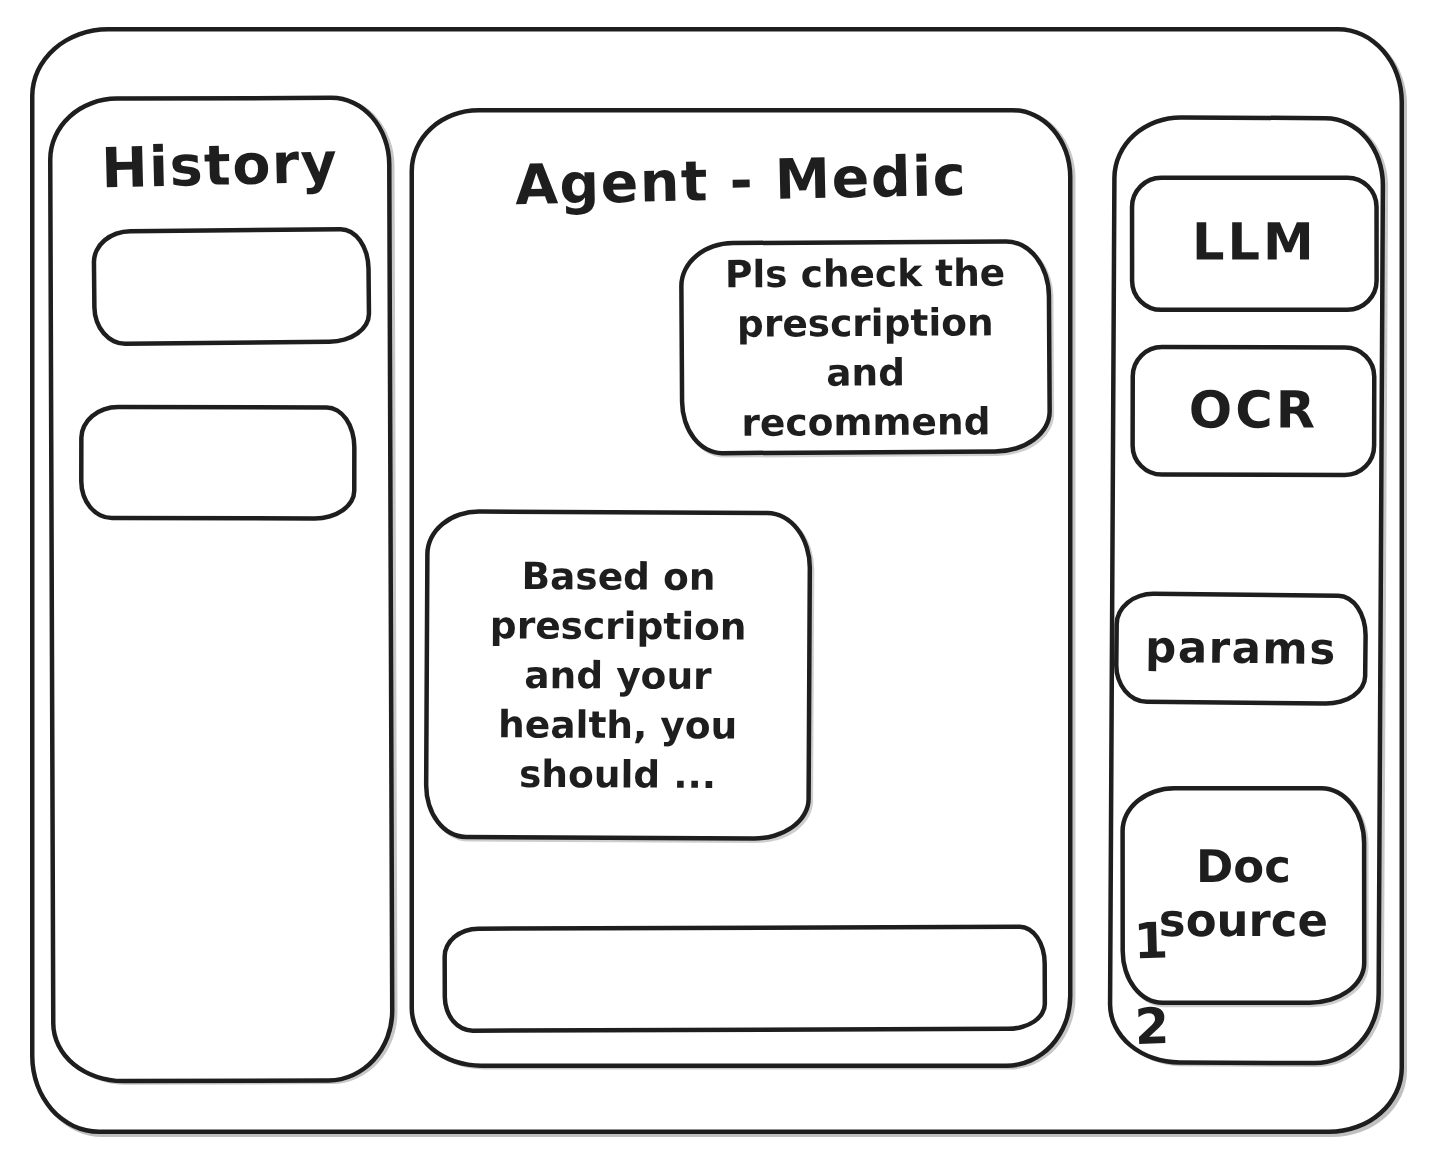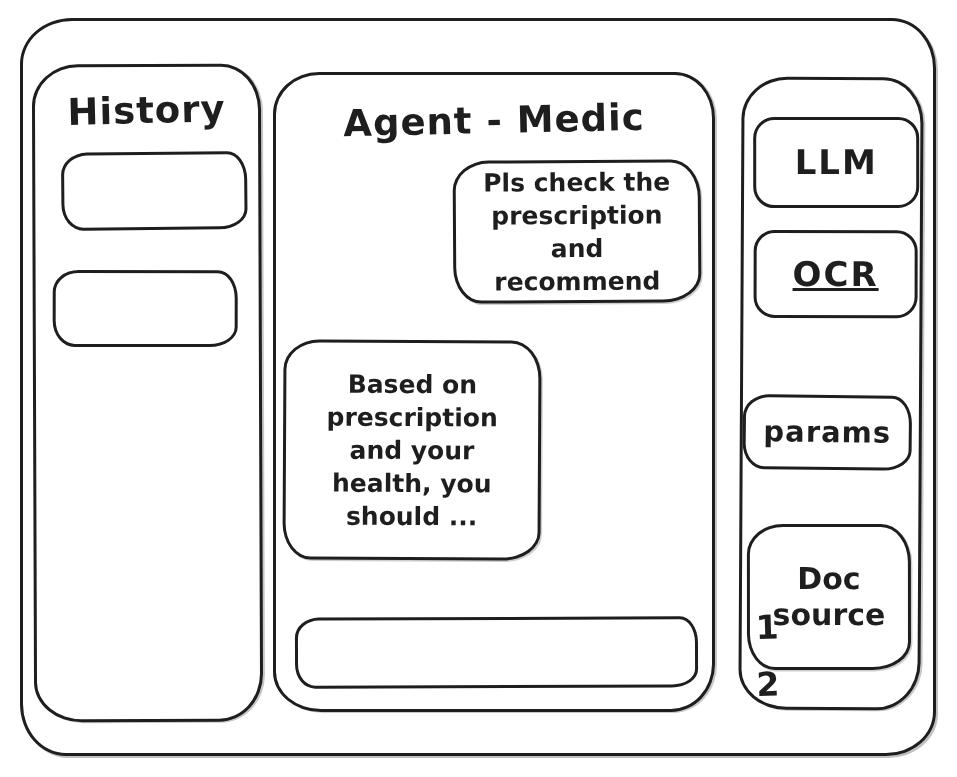--- a/index.html
+++ b/index.html
@@ -122,21 +122,21 @@
       <span>Based on prescription and your health, you should ...</span>
     </div>
 
     <input class="chat-input r-bar tilt-c" style="left: 19px; top: 542px; width: 403px; height: 71px;" value="">
   </div>
 
   <div class="sk r-panel tilt-b" style="left:740px; top:77px; width:182px; height:633px;">
 
     <div class="sk r-box tool-btn big tilt-a" style="left:9px; top:37px; width:166px; height:91px;">LLM</div>
 
-    <div class="sk r-box tool-btn big tilt-c" style="left:10px; top:150px; width:164px; height:88px;text-decoration:underline;">OCR</div>
+    <div class="sk r-box tool-btn big tilt-c" style="left:10px; top:150px; width:164px; height:88px;">OCR</div>
 
     <div class="sk r-box tool-btn mid tilt-b" style="left:0px; top:315px; width:169px; height:75px;">params</div>
 
     <div class="sk r-bubble tool-btn doc tilt-a" style="left:5px; top:444px; width:164px; height:146px;">Doc source</div>
 
     <div class="doc-num" style="left:14px; top:528px;">1</div>
 
     <div class="doc-num" style="left:15px; top:585px;">2</div>
   </div>
 

